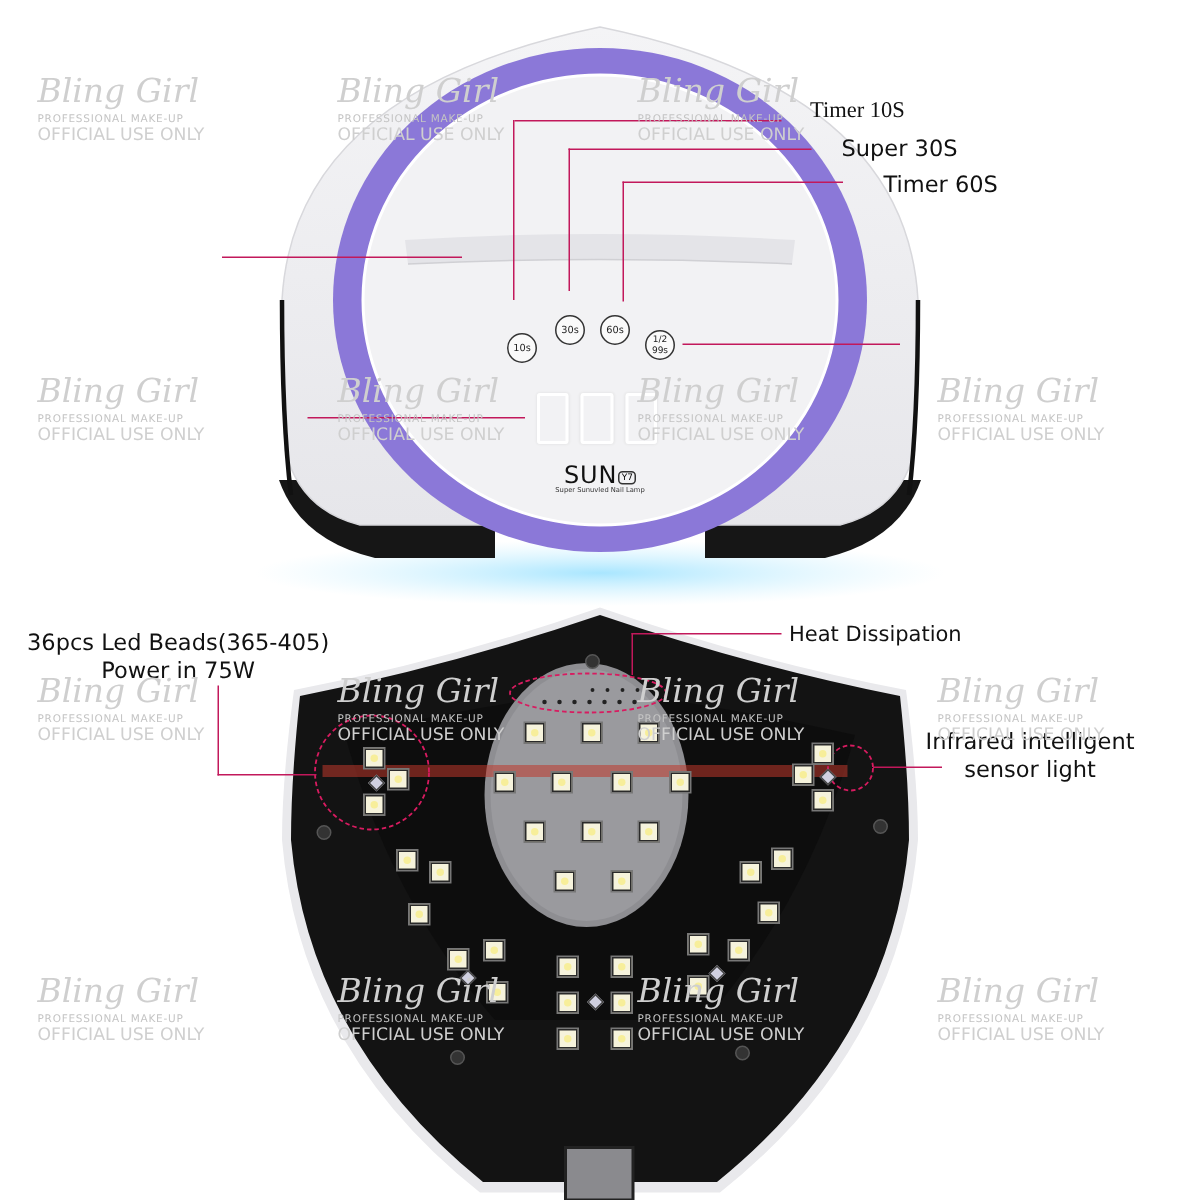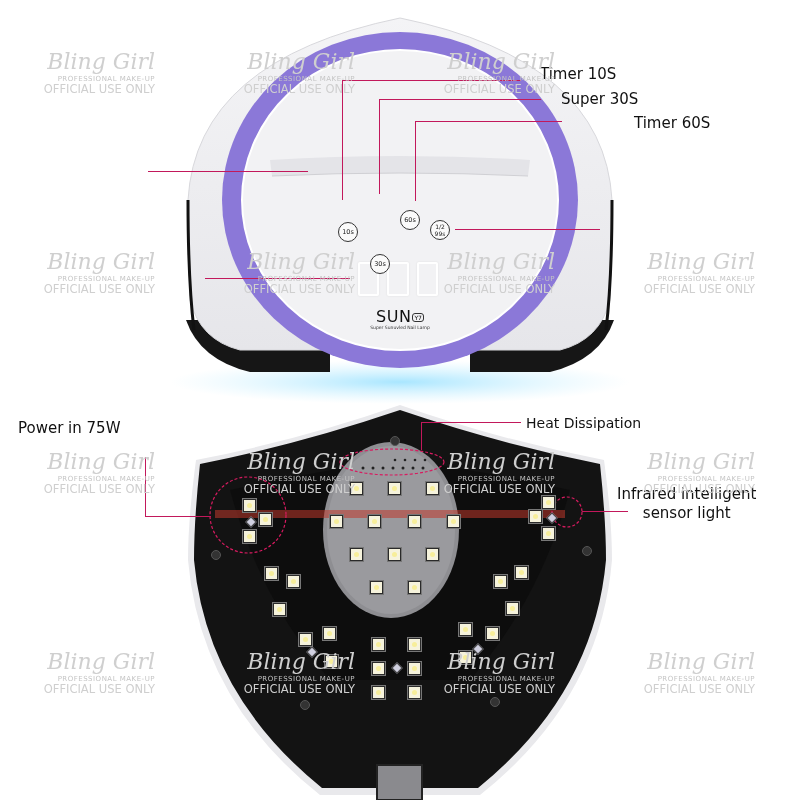--- a/index.html
+++ b/index.html
@@ -1,21 +1,21 @@
 <!DOCTYPE html>
 <html><head>
 <meta charset="utf-8">
 <style>
   html, body { margin:0; padding:0; }
   body { width:800px; height:800px; background:#ffffff; position:relative; overflow:hidden;
          font-family:"DejaVu Sans", sans-serif; }
   .stage { position:absolute; left:0; top:0; width:800px; height:800px; }
   .label { position:absolute; color:#111; font-size:15px; line-height:19px; text-align:center; white-space:nowrap; }
   .leader { position:absolute; background:#c2185b; }
-  .wm { position:absolute; width:130px; text-align:right; color:#c8c8c8; pointer-events:none; }
+  .wm { position:absolute; width:130px; text-align:left; color:#c8c8c8; pointer-events:none; }
   .wm .brand { font-family:"DejaVu Serif", serif; font-style:italic; font-size:22px; line-height:24px; color:#cfcfcf; }
   .wm .sub { font-size:7px; letter-spacing:0.5px; color:#c4c4c4; margin-top:1px; }
   .wm .off { font-size:11.5px; color:#cfcfcf; line-height:13px; }
   .timer-btn { position:absolute; width:18px; height:18px; border:1.3px solid #333; border-radius:50%;
                font-size:6.5px; line-height:18px; text-align:center; color:#222; background:#fafafa; }
   .timer-btn.two { line-height:7px; padding-top:2px; height:16px; font-size:6px; }
   .lcd { position:absolute; left:356px; top:260px; width:80px; height:34px; display:flex; gap:8px; }
   .digit { width:20px; height:30px; border:2.5px solid #ffffff; box-shadow:0 0 2px #ddd; border-radius:2px; }
   .led { position:absolute; width:11px; height:11px; background:#f6f3dc; border:1.5px solid #2a2a2a;
          box-shadow:0 0 0 1px #777; }
@@ -55,21 +55,21 @@
     <path d="M272 176 Q400 170 528 176" stroke="#d0d0d4" stroke-width="1" fill="none"></path>
   </svg>
 
   <div class="lcd" style="left:358px;top:262px;">
     <div class="digit"></div>
     <div class="digit"></div>
     <div class="digit"></div>
   </div>
 
   <div class="timer-btn" style="left:338px;top:222px;">10s</div>
-  <div class="timer-btn" style="left:370px;top:210px;margin-top:44px;">30s</div>
+  <div class="timer-btn" style="left:370px;top:210px;">30s</div>
   <div class="timer-btn" style="left:400px;top:210px;">60s</div>
   <div class="timer-btn two" style="left:430px;top:220px;">
     <div>1/2</div>
     <div>99s</div>
   </div>
 
   <div style="position:absolute;left:365px;top:307px;width:70px;text-align:center;">
     <span style="font-size:16px;color:#111;letter-spacing:0.5px;">SUN</span><span style="font-size:6px;border:1px solid #333;border-radius:3px;padding:0 1px;margin-left:1px;vertical-align:2px;">Y7</span>
     <div style="font-size:4.5px;color:#333;margin-top:-1px;">Super Sunuvled Nail Lamp</div>
   </div>
@@ -77,23 +77,23 @@
   <div class="leader" style="left:343px;top:80px;width:178px;height:1.3px;"></div>
   <div class="leader" style="left:342px;top:80px;width:1.3px;height:120px;"></div>
   <div class="leader" style="left:379px;top:99px;width:162px;height:1.3px;"></div>
   <div class="leader" style="left:379px;top:99px;width:1.3px;height:95px;"></div>
   <div class="leader" style="left:415px;top:121px;width:147px;height:1.3px;"></div>
   <div class="leader" style="left:415px;top:121px;width:1.3px;height:80px;"></div>
   <div class="leader" style="left:455px;top:229px;width:145px;height:1.3px;"></div>
   <div class="leader" style="left:148px;top:171px;width:160px;height:1.3px;"></div>
   <div class="leader" style="left:205px;top:278px;width:145px;height:1.3px;"></div>
 
-  <div class="label" style="left:540px;top:65px;">Timer 10S</div>
+  <div class="label" style="left:540px;top:65px;font-family:Liberation Serif, serif;">Timer 10S</div>
   <div class="label" style="left:561px;top:90px;">Super 30S</div>
-  <div class="label" style="left:589px;top:114px;margin-left:45px;">Timer 60S</div>
+  <div class="label" style="left:589px;top:114px;">Timer 60S</div>
 
   <svg width="800" height="400" style="position:absolute;left:0;top:400px;">
     <path d="M196 60 Q300 40 400 5 Q500 40 604 60 Q612 120 612 160 Q600 300 480 395 L320 395 Q200 300 188 160 Q188 120 196 60 Z" fill="#e9e9ec"></path>
     <path d="M200 64 Q300 44 400 10 Q500 44 600 64 Q606 120 606 160 Q594 294 478 388 L322 388 Q206 294 194 160 Q194 120 200 64 Z" fill="#131313"></path>
     <path d="M230 90 Q260 200 330 280 L470 280 Q540 200 570 90 Q480 70 400 60 Q320 70 230 90 Z" fill="#0a0a0a" opacity="0.6"></path>
 
     <ellipse cx="391" cy="130" rx="68" ry="88" fill="#8e8e92"></ellipse>
     <ellipse cx="391" cy="130" rx="64" ry="84" fill="#9a9a9e"></ellipse>
 
     <rect x="215" y="110" width="350" height="8" fill="#c0392b" opacity="0.55"></rect>
@@ -172,20 +172,21 @@
   <div class="led" style="left:408px;top:686px;"></div>
   <div class="sensor" style="left:393px;top:664px;"></div>
 
   <div class="leader" style="left:145px;top:457px;width:1.3px;height:60px;"></div>
   <div class="leader" style="left:145px;top:516px;width:66px;height:1.3px;"></div>
   <div class="leader" style="left:421px;top:422px;width:100px;height:1.3px;"></div>
   <div class="leader" style="left:421px;top:422px;width:1.3px;height:28px;"></div>
   <div class="leader" style="left:582px;top:511px;width:46px;height:1.3px;"></div>
 
   <div class="label" style="left:18px;top:419px;">
+    <div>36pcs Led Beads(365-405)</div>
     <div>Power in 75W</div>
   </div>
   <div class="label" style="left:526px;top:414px;font-size:14px;">Heat Dissipation</div>
   <div class="label" style="left:617px;top:485px;">
     <div>Infrared intelligent</div>
     <div>sensor light</div>
   </div>
 
   <div class="wm" style="left:25px;top:50px;">
     <div class="brand">Bling Girl</div>

